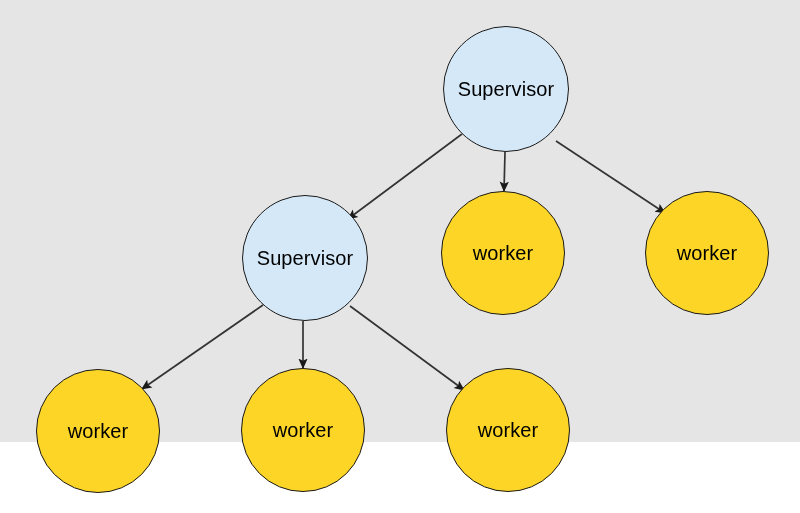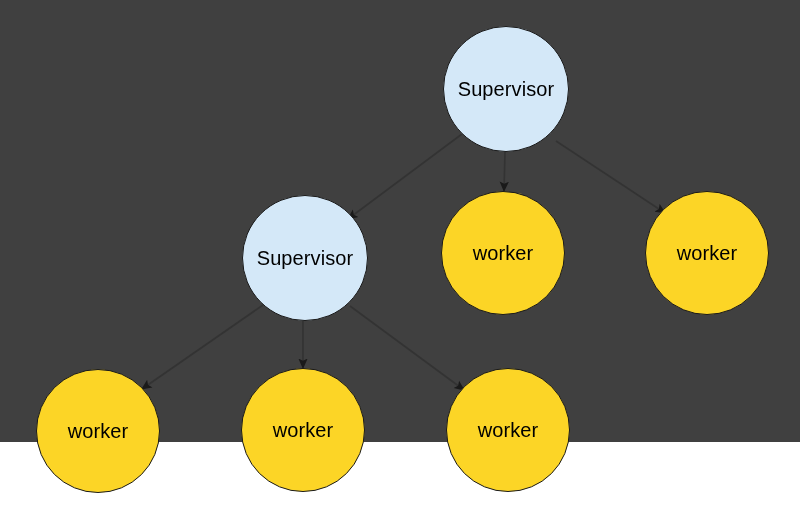--- a/index.html
+++ b/index.html
@@ -11,21 +11,21 @@
   body {
     width: 800px;
     height: 513px;
     overflow: hidden;
     font-family: "Liberation Sans", sans-serif;
   }
   #diagram-canvas {
     position: relative;
     width: 800px;
     height: 442px;
-    background: #404040;
+    background: #e5e5e5;
   }
   #edge-layer {
     position: absolute;
     left: 0;
     top: 0;
     width: 800px;
     height: 513px;
   }
   .node {
     position: absolute;

